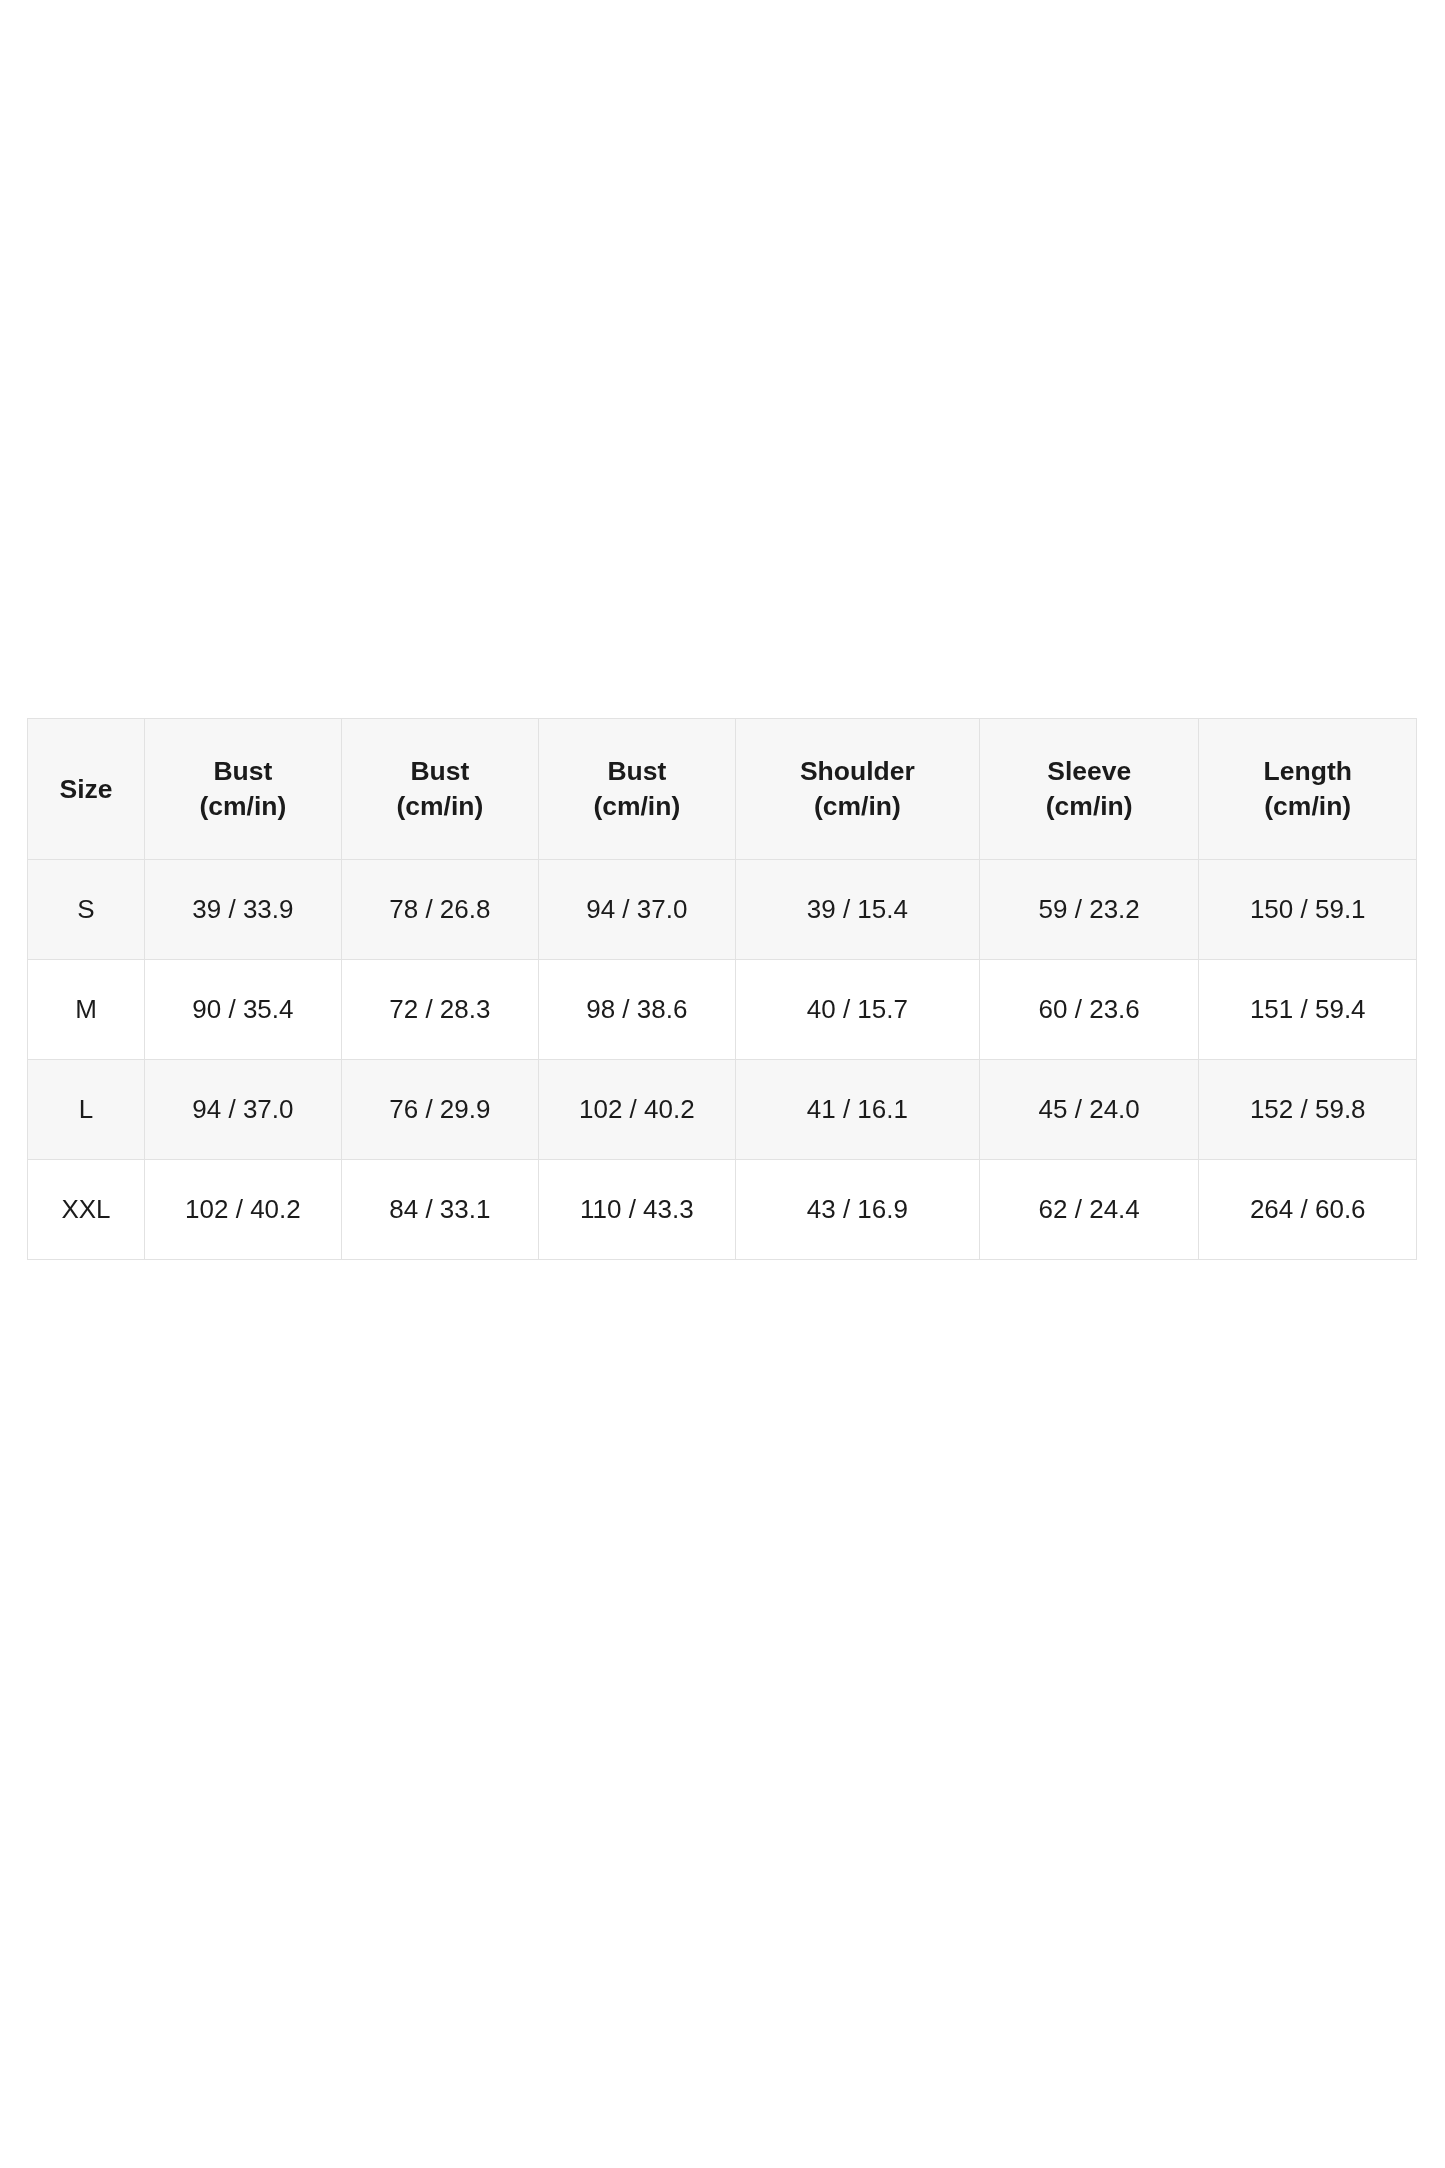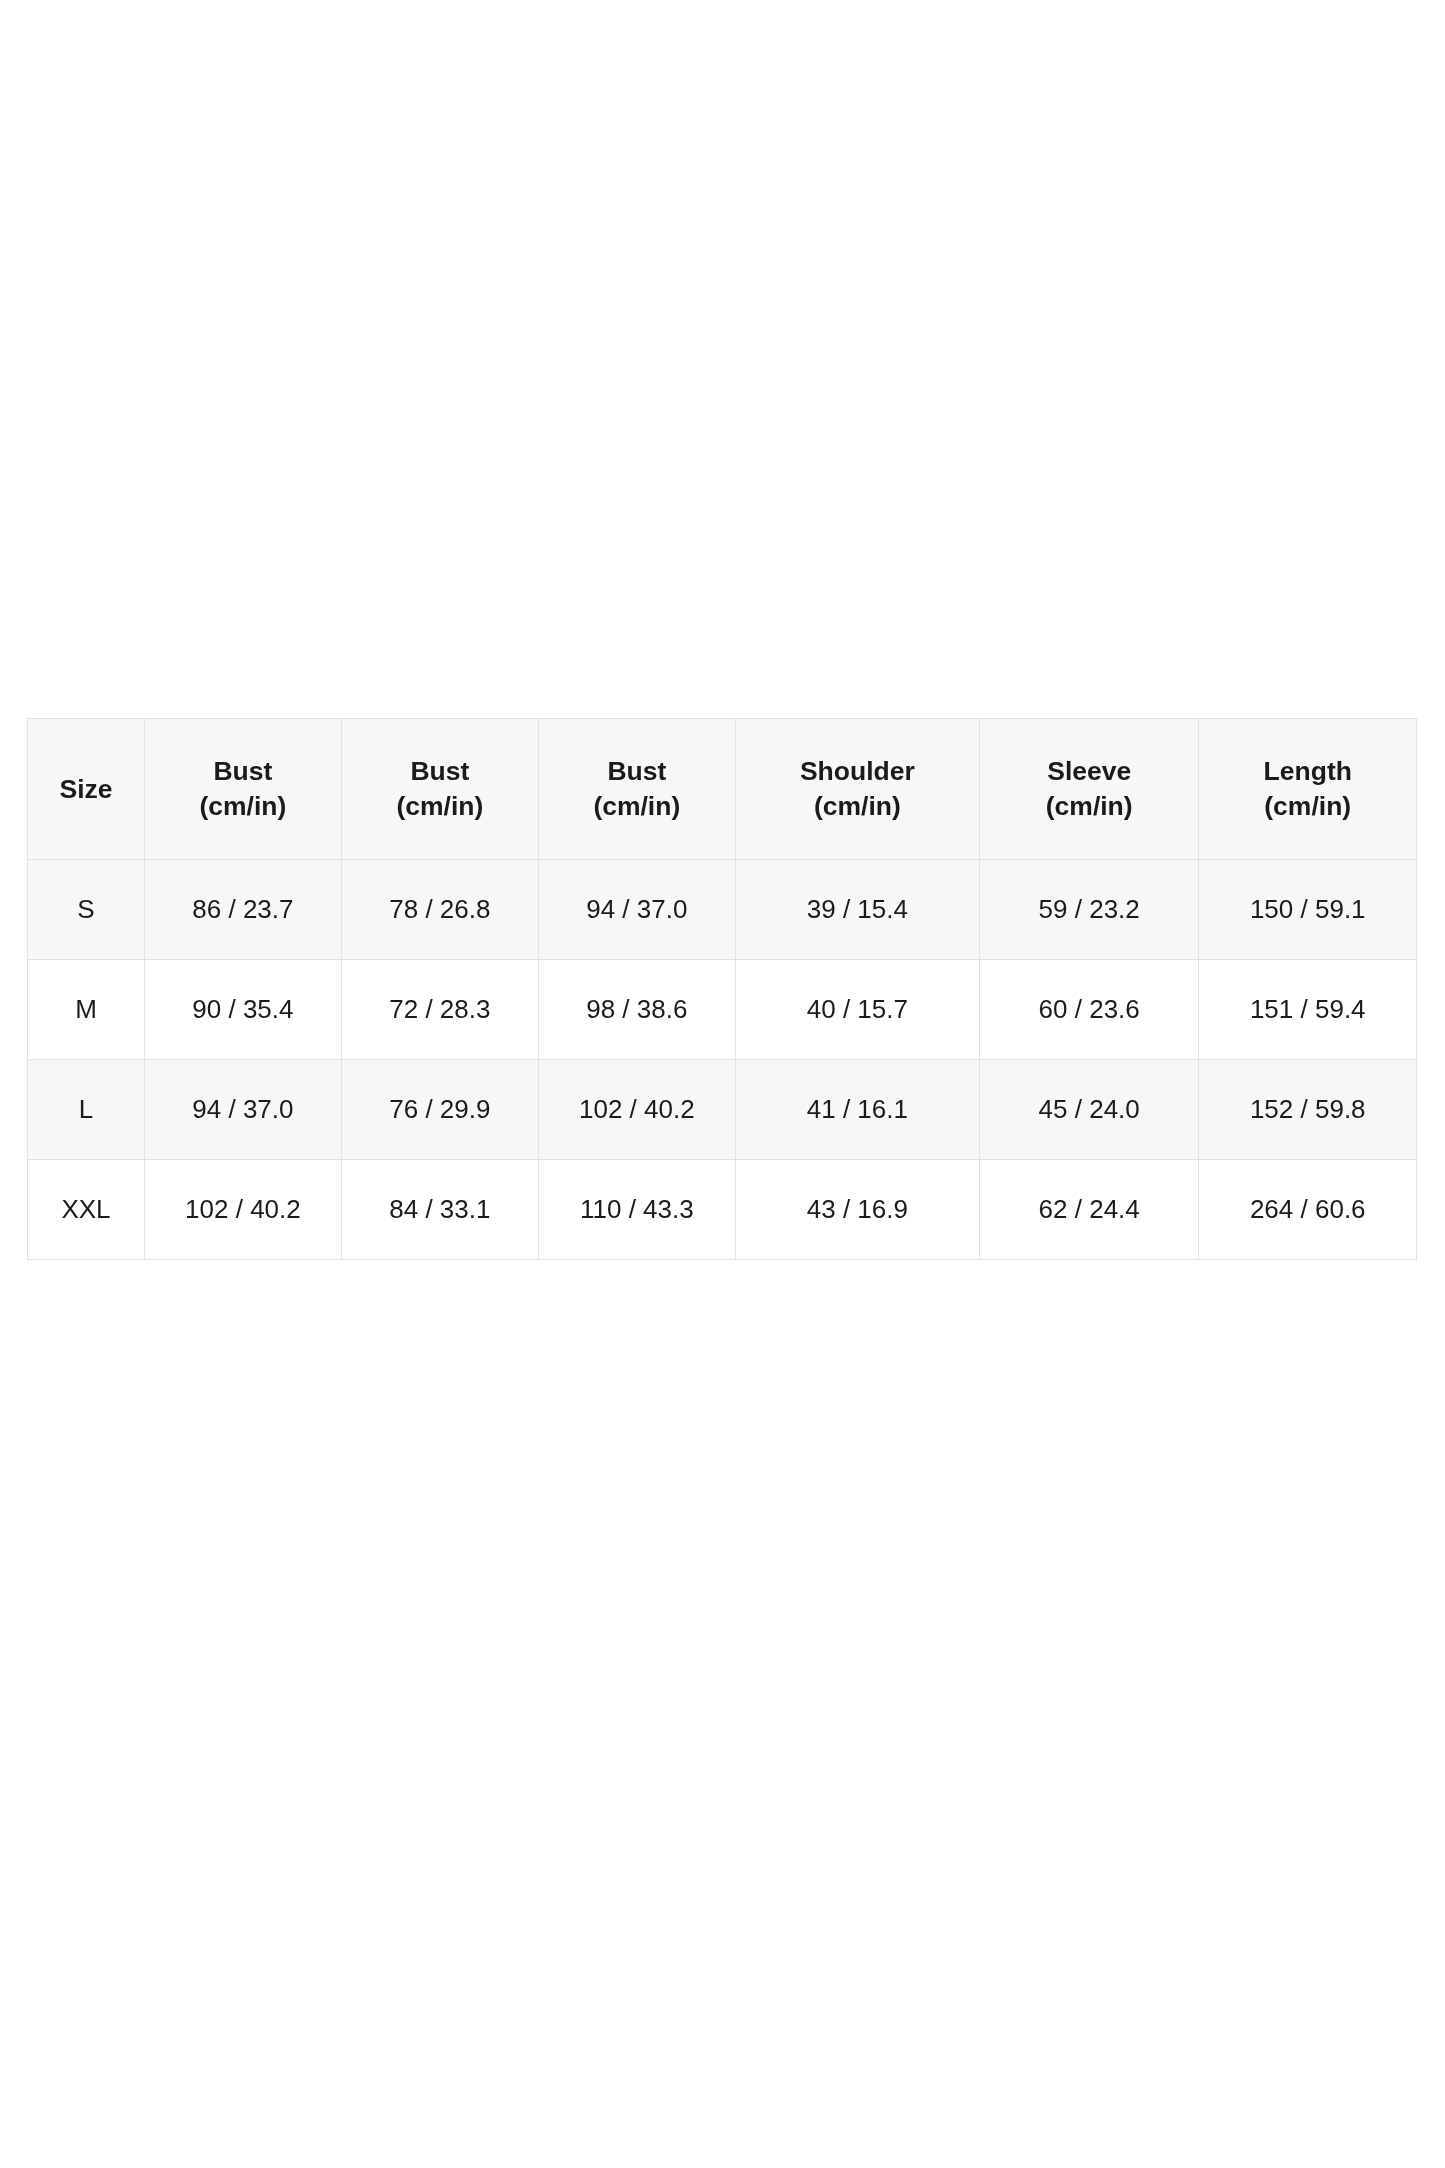--- a/index.html
+++ b/index.html
@@ -115,21 +115,21 @@
           </th>
           <th>
             <span>Length</span>
             <span class="hdr-line2">(cm/in)</span>
           </th>
         </tr>
       </thead>
       <tbody>
         <tr>
           <td class="size-cell">S</td>
-          <td>86 / 23.7</td>
+          <td>39 / 33.9</td>
           <td>78 / 26.8</td>
           <td>94 / 37.0</td>
           <td>39 / 15.4</td>
           <td>59 / 23.2</td>
           <td>150 / 59.1</td>
         </tr>
         <tr>
           <td class="size-cell">M</td>
           <td>90 / 35.4</td>
           <td>72 / 28.3</td>

